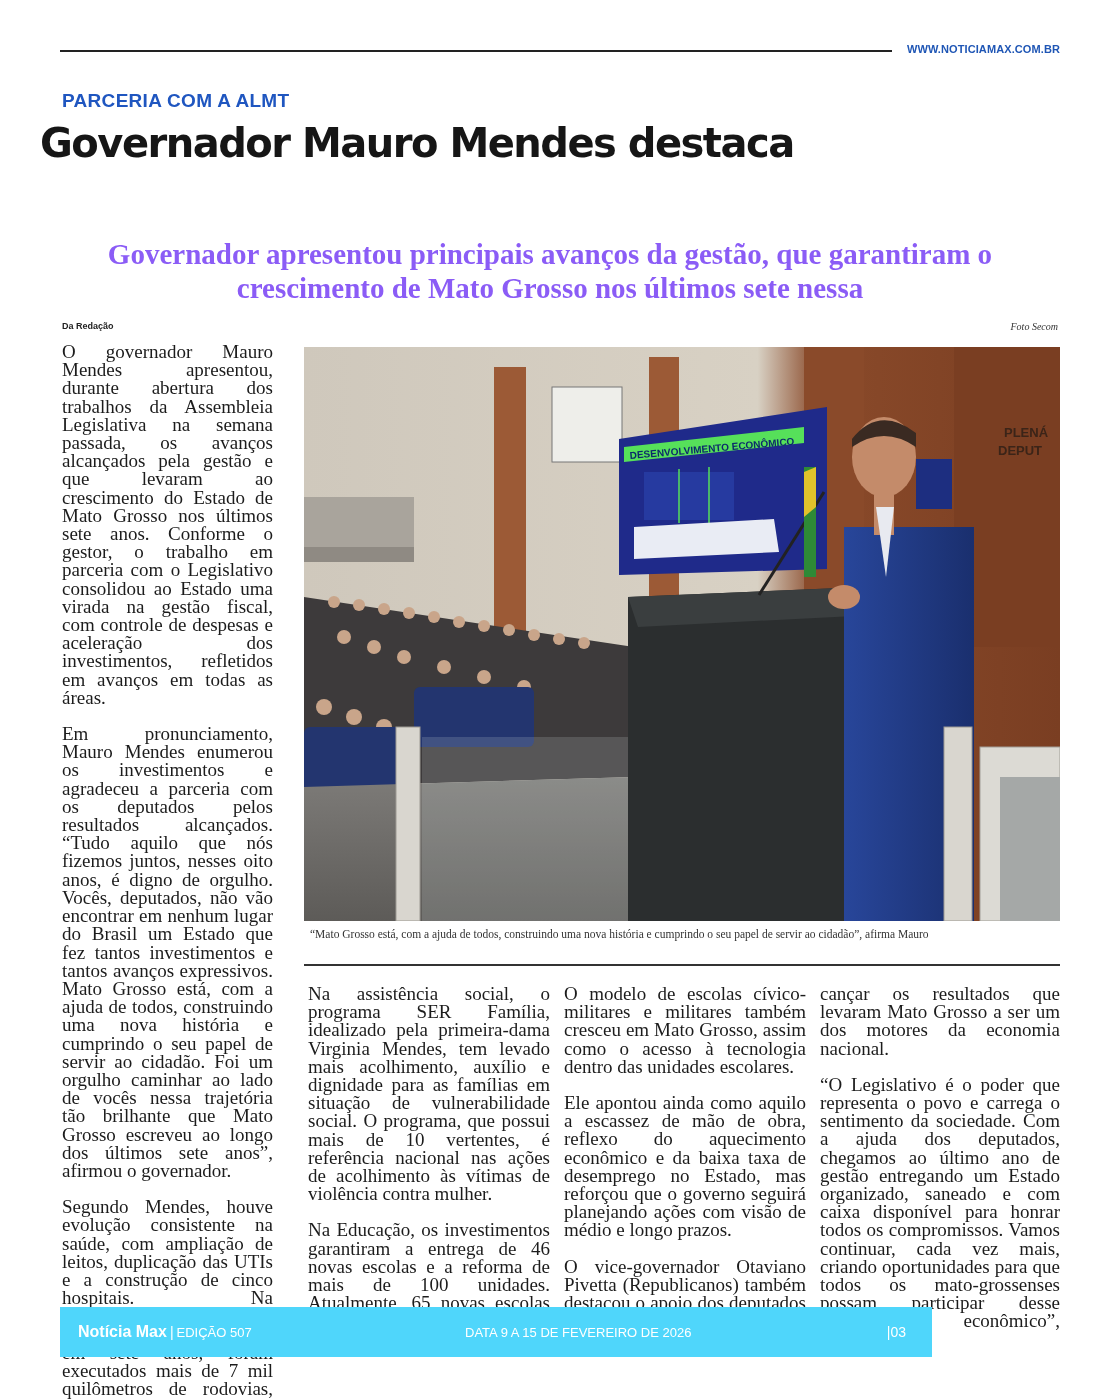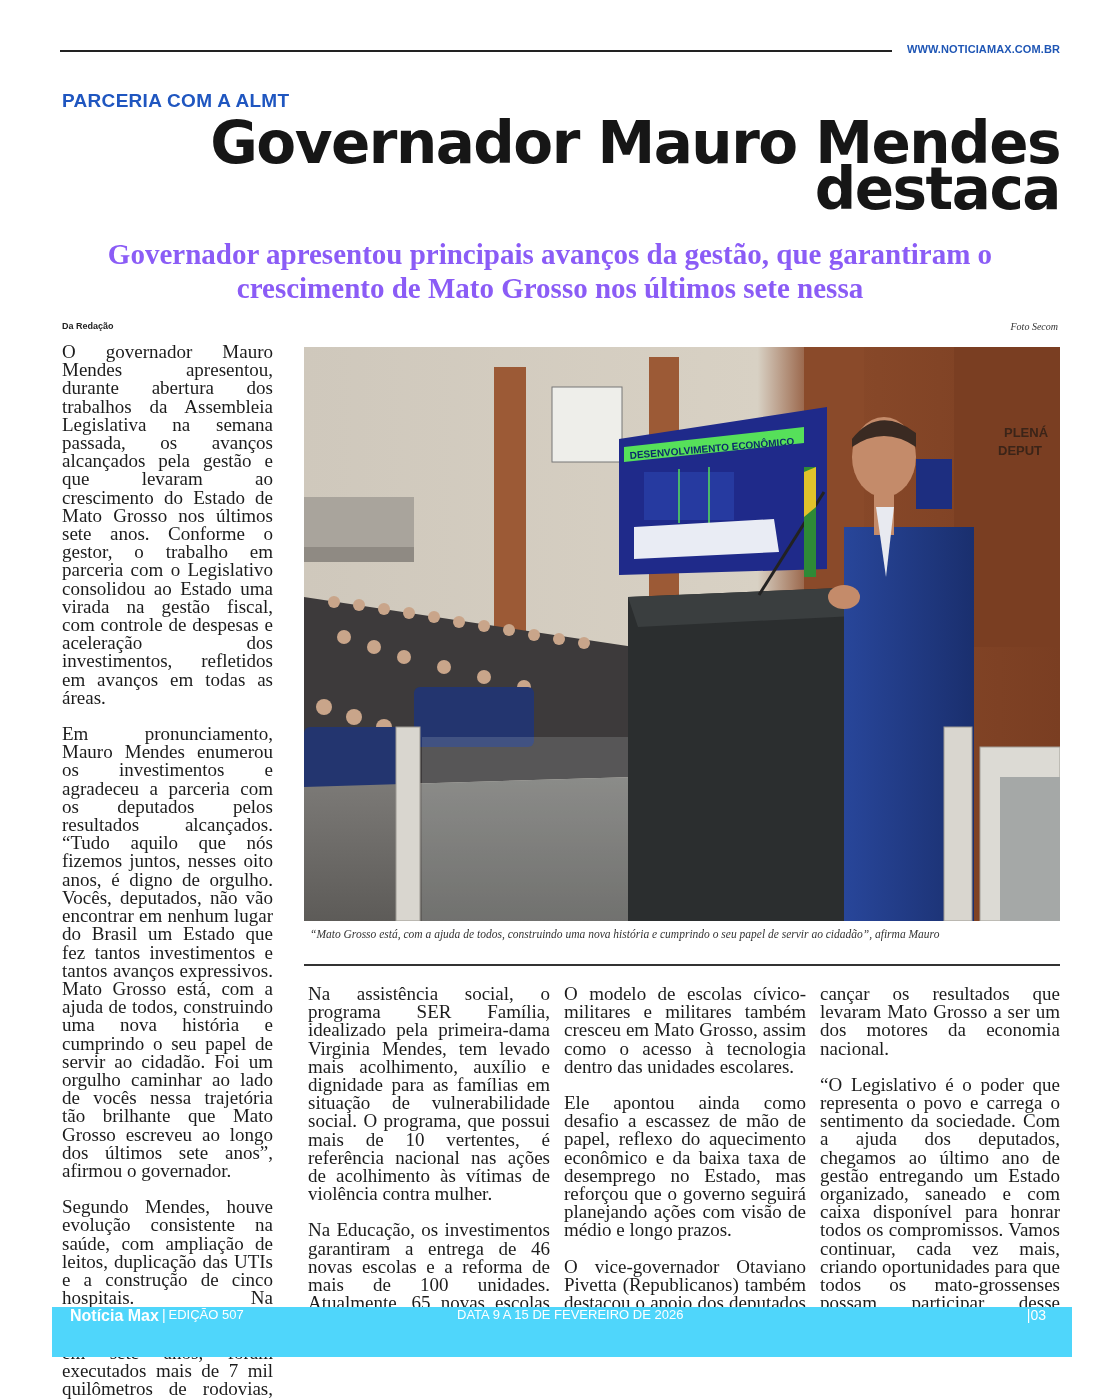--- a/index.html
+++ b/index.html
@@ -4,39 +4,39 @@
 <style>
   * { box-sizing: border-box; margin: 0; padding: 0; }
   html, body { width: 1100px; height: 1400px; background: #ffffff; overflow: hidden; }
   body { position: relative; font-family: "Liberation Serif", serif; color: #1a1a1a; }
 
   .top-rule { position: absolute; left: 60px; top: 50px; width: 832px; height: 1.5px; background: #222; }
   .site-url { position: absolute; right: 40px; top: 43px; font-family: "Liberation Sans", sans-serif; font-size: 11px; font-weight: bold; color: #1f56b5; letter-spacing: 0.1px; }
 
   .kicker { position: absolute; left: 62px; top: 90px; font-family: "Liberation Sans", sans-serif; font-weight: bold; font-size: 19px; color: #1f56c0; letter-spacing: 0.3px; }
 
-  .headline { position: absolute; left: 40px; width: 1020px; top: 120px; text-align: right; font-family: "DejaVu Sans", sans-serif; font-weight: bold; font-size: 58px; line-height: 46px; color: #161616; letter-spacing: -1.5px; }
+  .headline { position: absolute; left: 40px; width: 1020px; top: 120px; text-align: left; font-family: "DejaVu Sans", sans-serif; font-weight: bold; font-size: 40px; line-height: 46px; color: #161616; letter-spacing: -1.5px; }
 
   .subhead { position: absolute; left: 40px; width: 1020px; top: 237px; text-align: center; font-family: "Liberation Serif", serif; font-size: 29px; line-height: 34px; color: #8b5cf6; }
 
   .byline { position: absolute; left: 62px; top: 321px; font-family: "Liberation Sans", sans-serif; font-size: 9px; font-weight: bold; color: #222; }
   .photo-credit { position: absolute; right: 42px; top: 321px; font-family: "Liberation Serif", serif; font-style: italic; font-size: 10px; color: #333; margin-left: 19px; }
 
   .col { position: absolute; font-size: 19px; line-height: 18.2px; text-align: justify; hyphens: auto; color: #1c1c1c; font-family: Liberation Serif, serif; }
   .col p { margin-bottom: 18px; }
   .col-left { left: 62px; top: 343px; width: 211px; }
   .col-b1 { left: 308px; top: 985px; width: 242px; }
   .col-b2 { left: 564px; top: 985px; width: 242px; }
   .col-b3 { left: 820px; top: 985px; width: 240px; }
 
   .photo { position: absolute; left: 304px; top: 347px; width: 756px; height: 574px; overflow: hidden; background: #b9b1a5; }
-  .caption { position: absolute; left: 310px; top: 926px; width: 745px; font-style: italic; font-size: 11.5px; line-height: 16px; color: #333; }
+  .caption { position: absolute; left: 310px; top: 926px; width: 745px; font-size: 11.5px; line-height: 16px; color: #333; }
   .caption-rule { position: absolute; left: 304px; top: 964px; width: 756px; height: 2px; background: #333; }
 
-  .footer { position: absolute; left: 52px; top: 1307px; width: 1020px; height: 50px; background: #4fd6fb; display: flex; font-family: "Liberation Sans", sans-serif; color: #ffffff; }
+  .footer { position: absolute; left: 60px; top: 1307px; width: 872px; height: 50px; background: #4fd6fb; display: flex; align-items: center; font-family: "Liberation Sans", sans-serif; color: #ffffff; }
   .footer .brand { margin-left: 18px; font-weight: bold; font-size: 16px; }
   .footer .sep { font-size: 14px; margin: 0 3px; }
   .footer .edition { font-size: 13px; }
   .footer .date { position: absolute; left: 405px; font-size: 13px; }
   .footer .page { position: absolute; right: 26px; font-size: 14px; }
 </style>
 </head>
 <body>
 
 <div class="top-rule"></div>
@@ -160,21 +160,21 @@
 
 <div class="caption">“Mato Grosso está, com a ajuda de todos, construindo uma nova história e cumprindo o seu papel de servir ao cidadão”, afirma Mauro</div>
 <div class="caption-rule"></div>
 
 <div class="col col-b1">
   <p>Na assistência social, o programa SER Família, idealizado pela primeira-dama Virginia Mendes, tem levado mais acolhimento, auxílio e dignidade para as famílias em situação de vulnerabilidade social. O programa, que possui mais de 10 vertentes, é referência nacional nas ações de acolhimento às vítimas de violência contra mulher.</p>
   <p>Na Educação, os investimentos garantiram a entrega de 46 novas escolas e a reforma de mais de 100 unidades. Atualmente, 65 novas escolas estão em construção e outras 99 passam por reforma.</p>
 </div>
 <div class="col col-b2">
   <p>O modelo de escolas cívico-militares e militares também cresceu em Mato Grosso, assim como o acesso à tecnologia dentro das unidades escolares.</p>
-  <p>Ele apontou ainda como desafio a escassez de mão de papel, reflexo do aquecimento econômico e da baixa taxa de desemprego no Estado, mas reforçou que o governo seguirá planejando ações com visão de médio e longo prazos.</p>
+  <p>Ele apontou ainda como aquilo a escassez de mão de obra, reflexo do aquecimento econômico e da baixa taxa de desemprego no Estado, mas reforçou que o governo seguirá planejando ações com visão de médio e longo prazos.</p>
   <p>O vice-governador Otaviano Pivetta (Republicanos) também destacou o apoio dos deputados estaduais para al-</p>
 </div>
 <div class="col col-b3">
   <p>cançar os resultados que levaram Mato Grosso a ser um dos motores da economia nacional.</p>
   <p>“O Legislativo é o poder que representa o povo e carrega o sentimento da sociedade. Com a ajuda dos deputados, chegamos ao último ano de gestão entregando um Estado organizado, saneado e com caixa disponível para honrar todos os compromissos. Vamos continuar, cada vez mais, criando oportunidades para que todos os mato-grossenses possam participar desse dinamismo econômico”, ressaltou.</p>
 </div>
 
 <div class="footer">
   <span class="brand">Notícia Max</span>
   <span class="sep">|</span>

